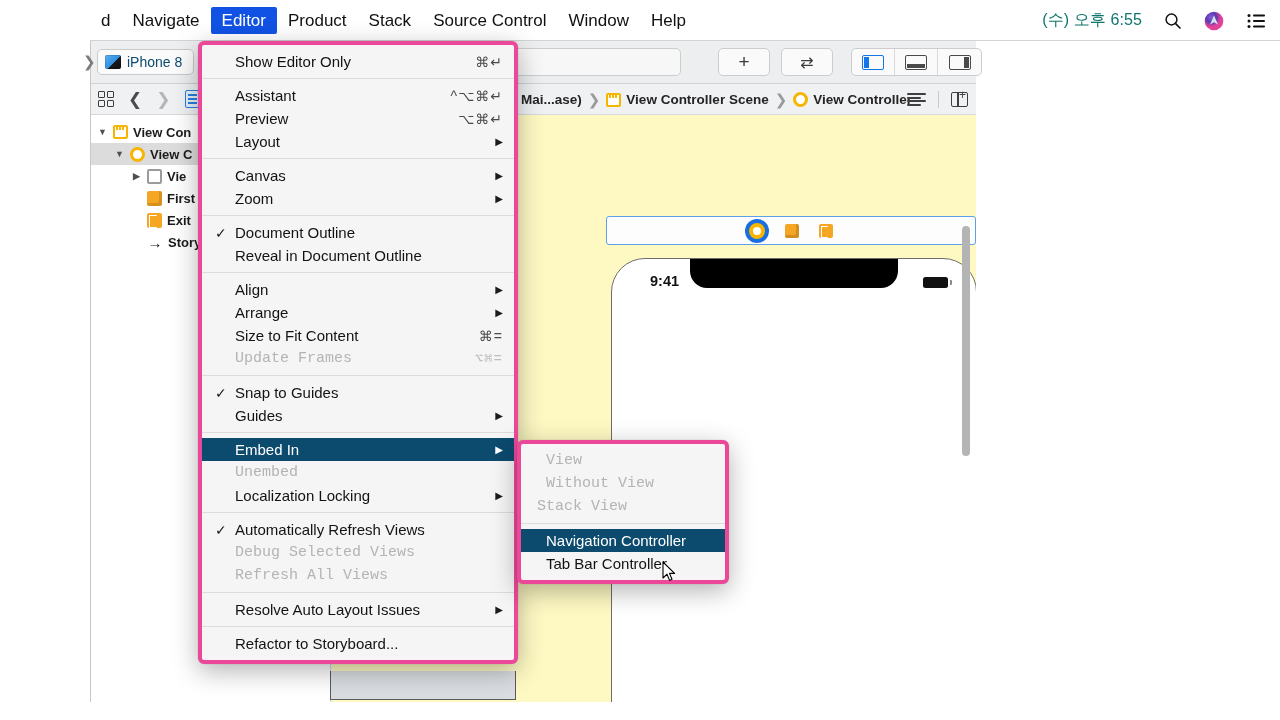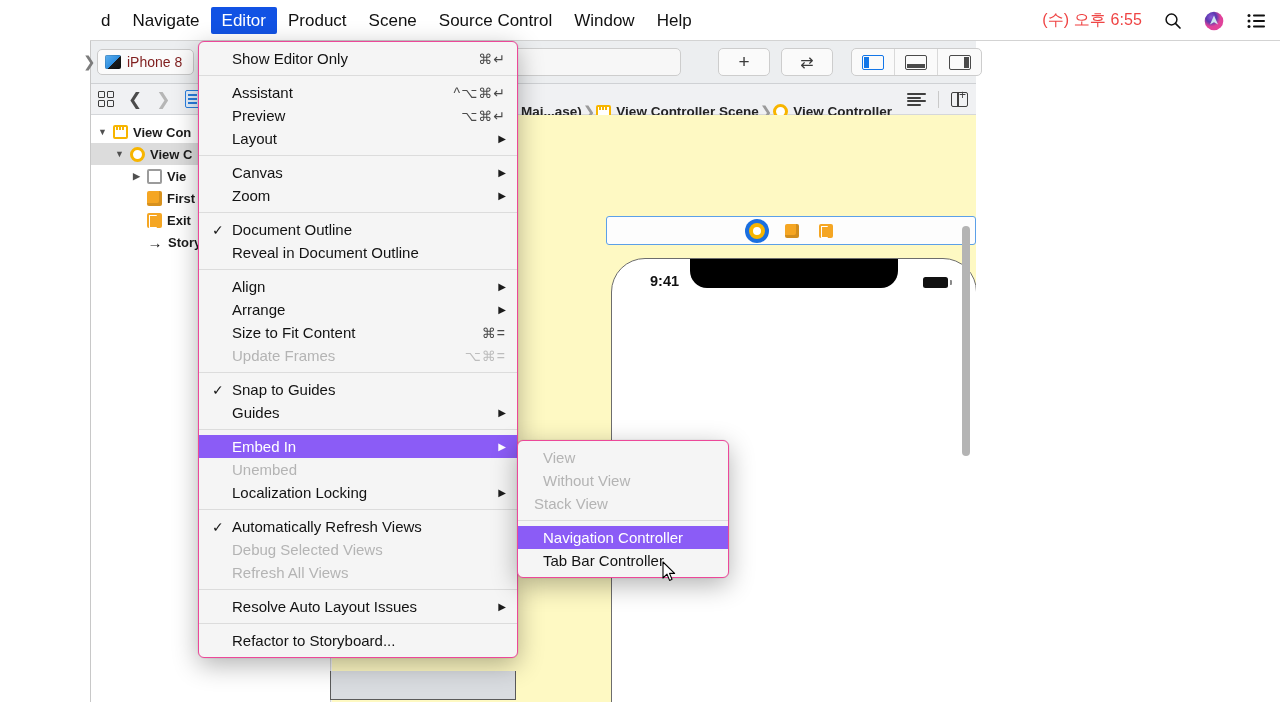--- a/index.html
+++ b/index.html
@@ -22,21 +22,21 @@
   .menubar-left { display: flex; align-items: center; }
   .mb-item {
     padding: 4px 11px; height: 27px; line-height: 19px;
     display: flex; align-items: center;
     white-space: nowrap;
   }
   .mb-item.active { background: #1152e4; color: #fff; border-radius: 2px; }
   .menubar-right {
     position: absolute; right: 14px; top: 0; height: 41px;
     display: flex; align-items: center; gap: 22px;
-    font-size: 16px; color: #ef4444;
+    font-size: 16px; color: #0f766e;
   }
   .clock { white-space: nowrap; letter-spacing: .1px; }
   .mb-icon { display: flex; align-items: center; }
 
   
   .xwin {
     position: absolute; left: 90px; top: 41px; width: 885px; height: 661px;
     background: #f2f2f2;
     border-left: 1px solid #c8c8c8;
   }
@@ -45,21 +45,21 @@
     position: absolute; left: 0; top: 0; width: 885px; height: 43px;
     background: #eceef0;
     border-bottom: 1px solid #cfd1d4;
     display: flex; align-items: center;
   }
   .scheme-chip {
     position: absolute; left: 6px; top: 8px; height: 26px;
     display: flex; align-items: center; gap: 6px;
     padding: 0 11px 0 7px;
     background: #fbfbfb; border: 1px solid #cacaca; border-radius: 5px;
-    font-size: 14px; color: #7f1d1d; white-space: nowrap;
+    font-size: 14px; color: #0c4a6e; white-space: nowrap;
   }
   .chev-left { position: absolute; left: -8px; top: 12px; font-size: 15px; color: #7c7c7c; }
   .sim-icon {
     width: 16px; height: 14px; border-radius: 2px;
     background: linear-gradient(135deg,#5fb0ef 0%, #2f8fe0 55%, #1b1b1b 56%, #0d0d0d 100%);
     box-shadow: inset 0 0 0 .5px rgba(0,0,0,.25);
   }
   .tb-field {
     position: absolute; left: 290px; top: 7px; width: 300px; height: 28px;
     background: #f7f7f7; border: 1px solid #cdcdcd; border-radius: 5px;
@@ -108,22 +108,22 @@
   .doc-icon {
     width: 15px; height: 18px; border: 1.6px solid #2a7fe0; border-radius: 2px;
     background: #e6f1fd; position: relative;
   }
   .doc-icon::after {
     content: ""; position: absolute; left: 2px; right: 2px; top: 3px; height: 2px;
     background: #2a7fe0; box-shadow: 0 4px 0 #2a7fe0, 0 8px 0 #2a7fe0;
   }
   
   .breadcrumb {
-    position: absolute; left: 430px; top: 12px; height: 31px;
-    display: flex; align-items: center; 
+    position: absolute; left: 430px; top: 0; height: 31px;
+    display: flex; align-items: center; gap: 5px;
     font-size: 13.5px; color: #242424; font-weight: 700; white-space: nowrap;
   }
   .crumb { display: flex; align-items: center; gap: 5px; }
   .crumb-sep { color: #9a9a9a; font-weight: 400; font-size: 15px; padding: 0 1px; }
   .sb-icon {
     width: 15px; height: 14px; border: 2px solid #f7b500; border-radius: 2px;
     background: #fff; position: relative;
   }
   .sb-icon::before {
     content: ""; position: absolute; left: 1px; right: 1px; top: 0px; height: 3px;
@@ -220,40 +220,40 @@
   }
   .vscroll {
     position: absolute; right: 5px; top: 185px; width: 8px; height: 230px;
     background: #b4b4b4; border-radius: 4px;
   }
 
   
   .menu {
     position: absolute;
     background: #f5f5f5;
-    border: 1px solid #ec4899;
+    border: 4px solid #ec4899;
     border-radius: 6px;
     box-shadow: 0 7px 26px rgba(0,0,0,.30), 0 0 0 .5px rgba(0,0,0,.07);
     padding: 5px 0;
     font-size: 15px; color: #131313;
   }
   .menu-main { left: 198px; top: 41px; width: 320px; }
   .menu-sub  { left: 517px; top: 440px; width: 212px; }
   .mi {
     position: relative; height: 23px;
     display: flex; align-items: center;
     padding: 0 11px 0 33px; white-space: nowrap;
   }
   .mi .label { flex: 1; }
   .mi .shortcut { color: #4a4a4a; font-size: 14px; letter-spacing: 1px; padding-left: 16px; }
   .mi .check { position: absolute; left: 13px; font-size: 14px; color: #151515; }
   .mi .arrow { font-size: 10px; color: #1c1c1c; padding-left: 14px; }
-  .mi.disabled { color: #b4b4b4; }
+  .mi.disabled { color: #b4b4b4; font-family: Liberation Mono, monospace; }
   .mi.disabled .shortcut, .mi.disabled .arrow { color: #bdbdbd; }
-  .mi.hl { background: #8b5cf6; color: #fff; }
+  .mi.hl { background: #0c4a6e; color: #fff; }
   .mi.hl .shortcut, .mi.hl .arrow, .mi.hl .check { color: #fff; }
   .sep { height: 1px; background: #dcdcdc; margin: 5px 0; }
 
   .filterbar {
     position: absolute; left: 330px; top: 671px; width: 186px; height: 29px;
     background: #d9dce0; border: 1px solid #5a5a5a; border-top: none;
   }
 
   
   .cursor { position: absolute; left: 662px; top: 561px; width: 14px; height: 21px; }
@@ -262,21 +262,21 @@
 <body>
 
 <div id="root">
 
   <div class="menubar">
     <div class="menubar-left" id="mb-items">
         <div class="mb-item">d</div>
         <div class="mb-item">Navigate</div>
         <div class="mb-item active">Editor</div>
         <div class="mb-item">Product</div>
-        <div class="mb-item">Scene</div>
+        <div class="mb-item">Stack</div>
         <div class="mb-item">Source Control</div>
         <div class="mb-item">Window</div>
         <div class="mb-item">Help</div>
       </div>
     <div class="menubar-right">
       <span class="clock">(수) 오후 6:55</span>
       <span class="mb-icon">
         <svg width="18" height="18" viewBox="0 0 18 18">
             <circle cx="7.5" cy="7.5" r="5.4" fill="none" stroke="#111" stroke-width="1.5"></circle>
             <line x1="11.4" y1="11.4" x2="16" y2="16" stroke="#111" stroke-width="1.7" stroke-linecap="round"></line>

